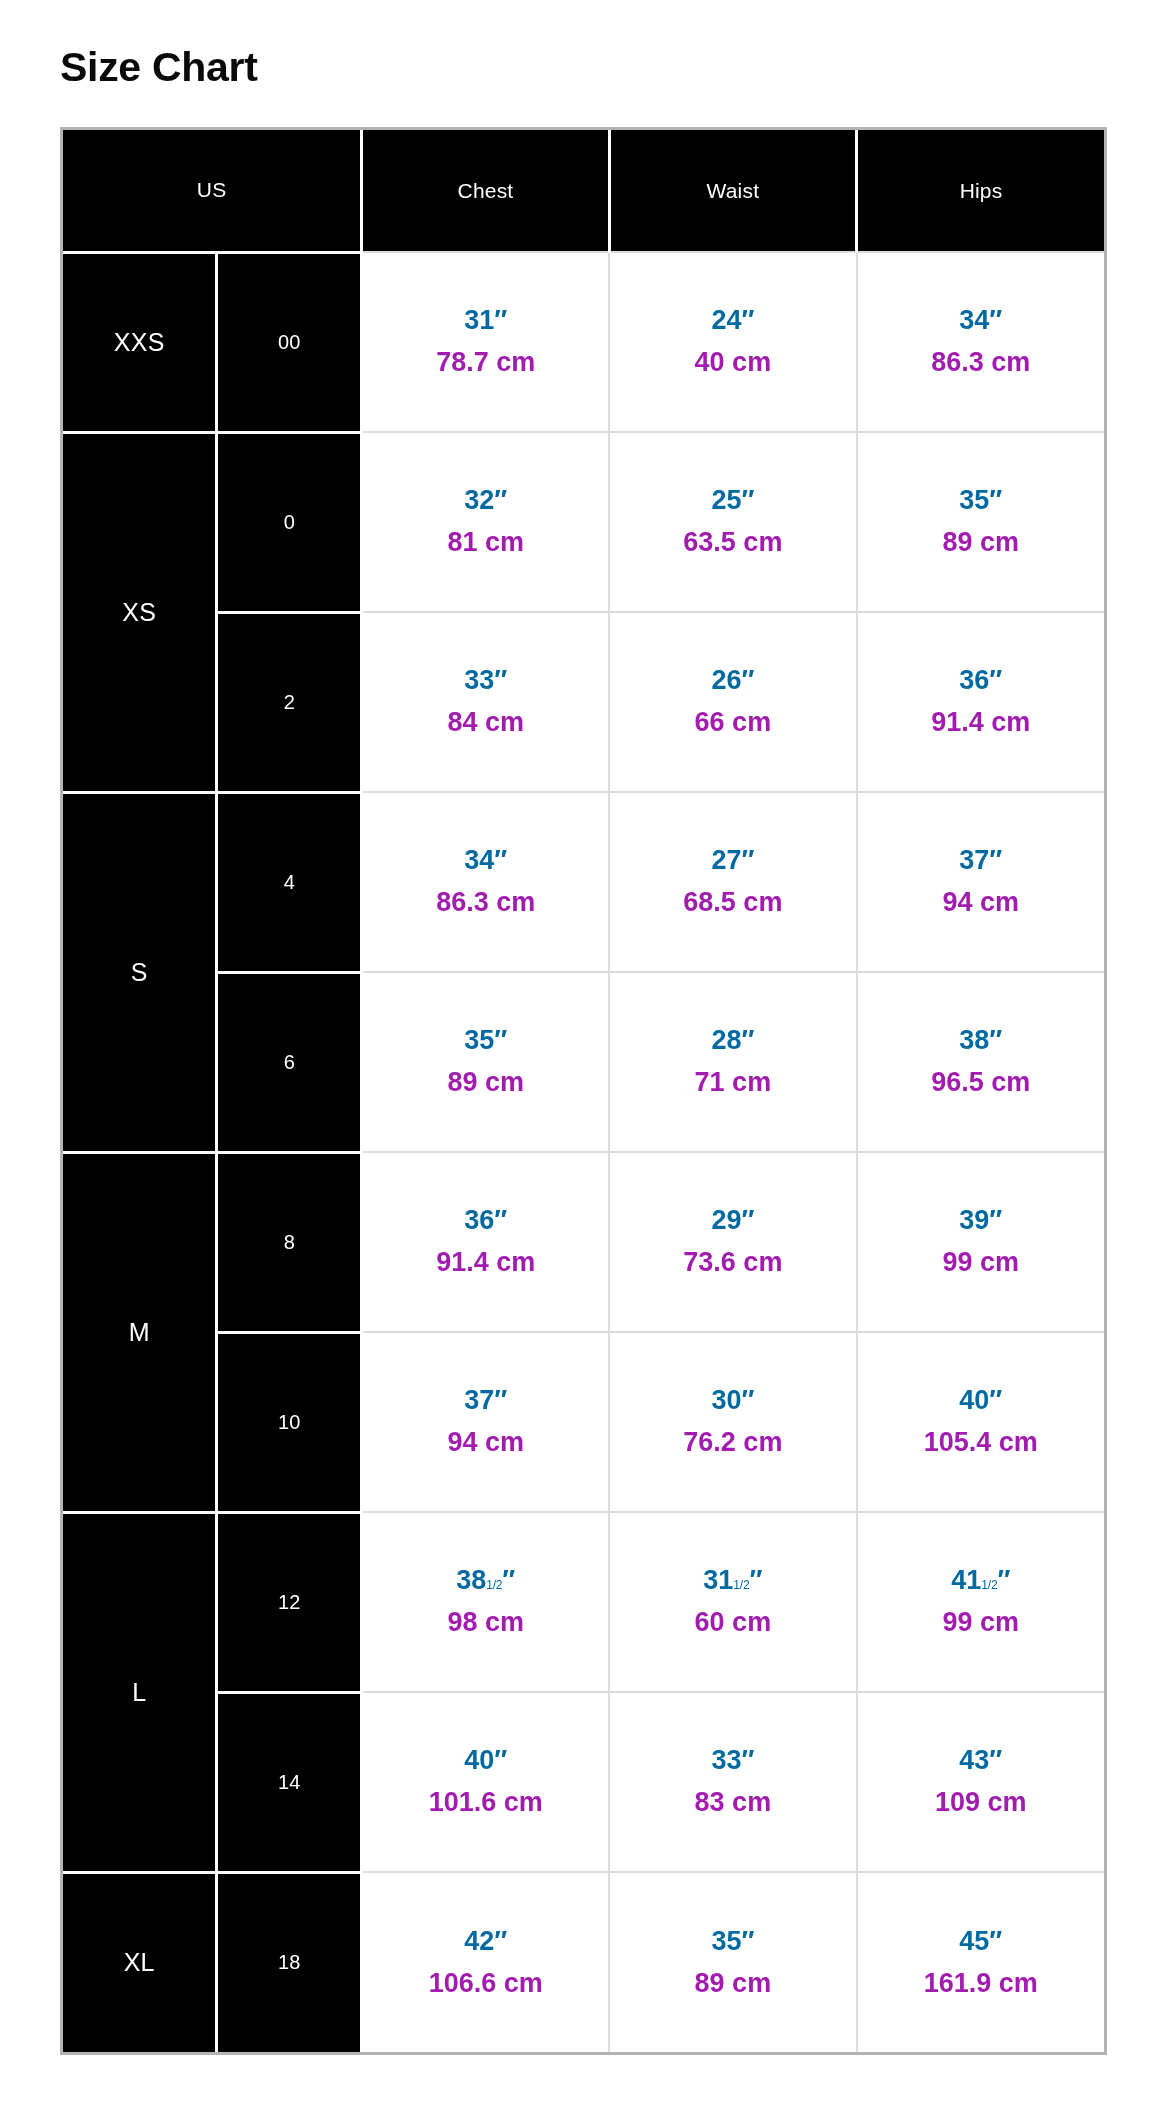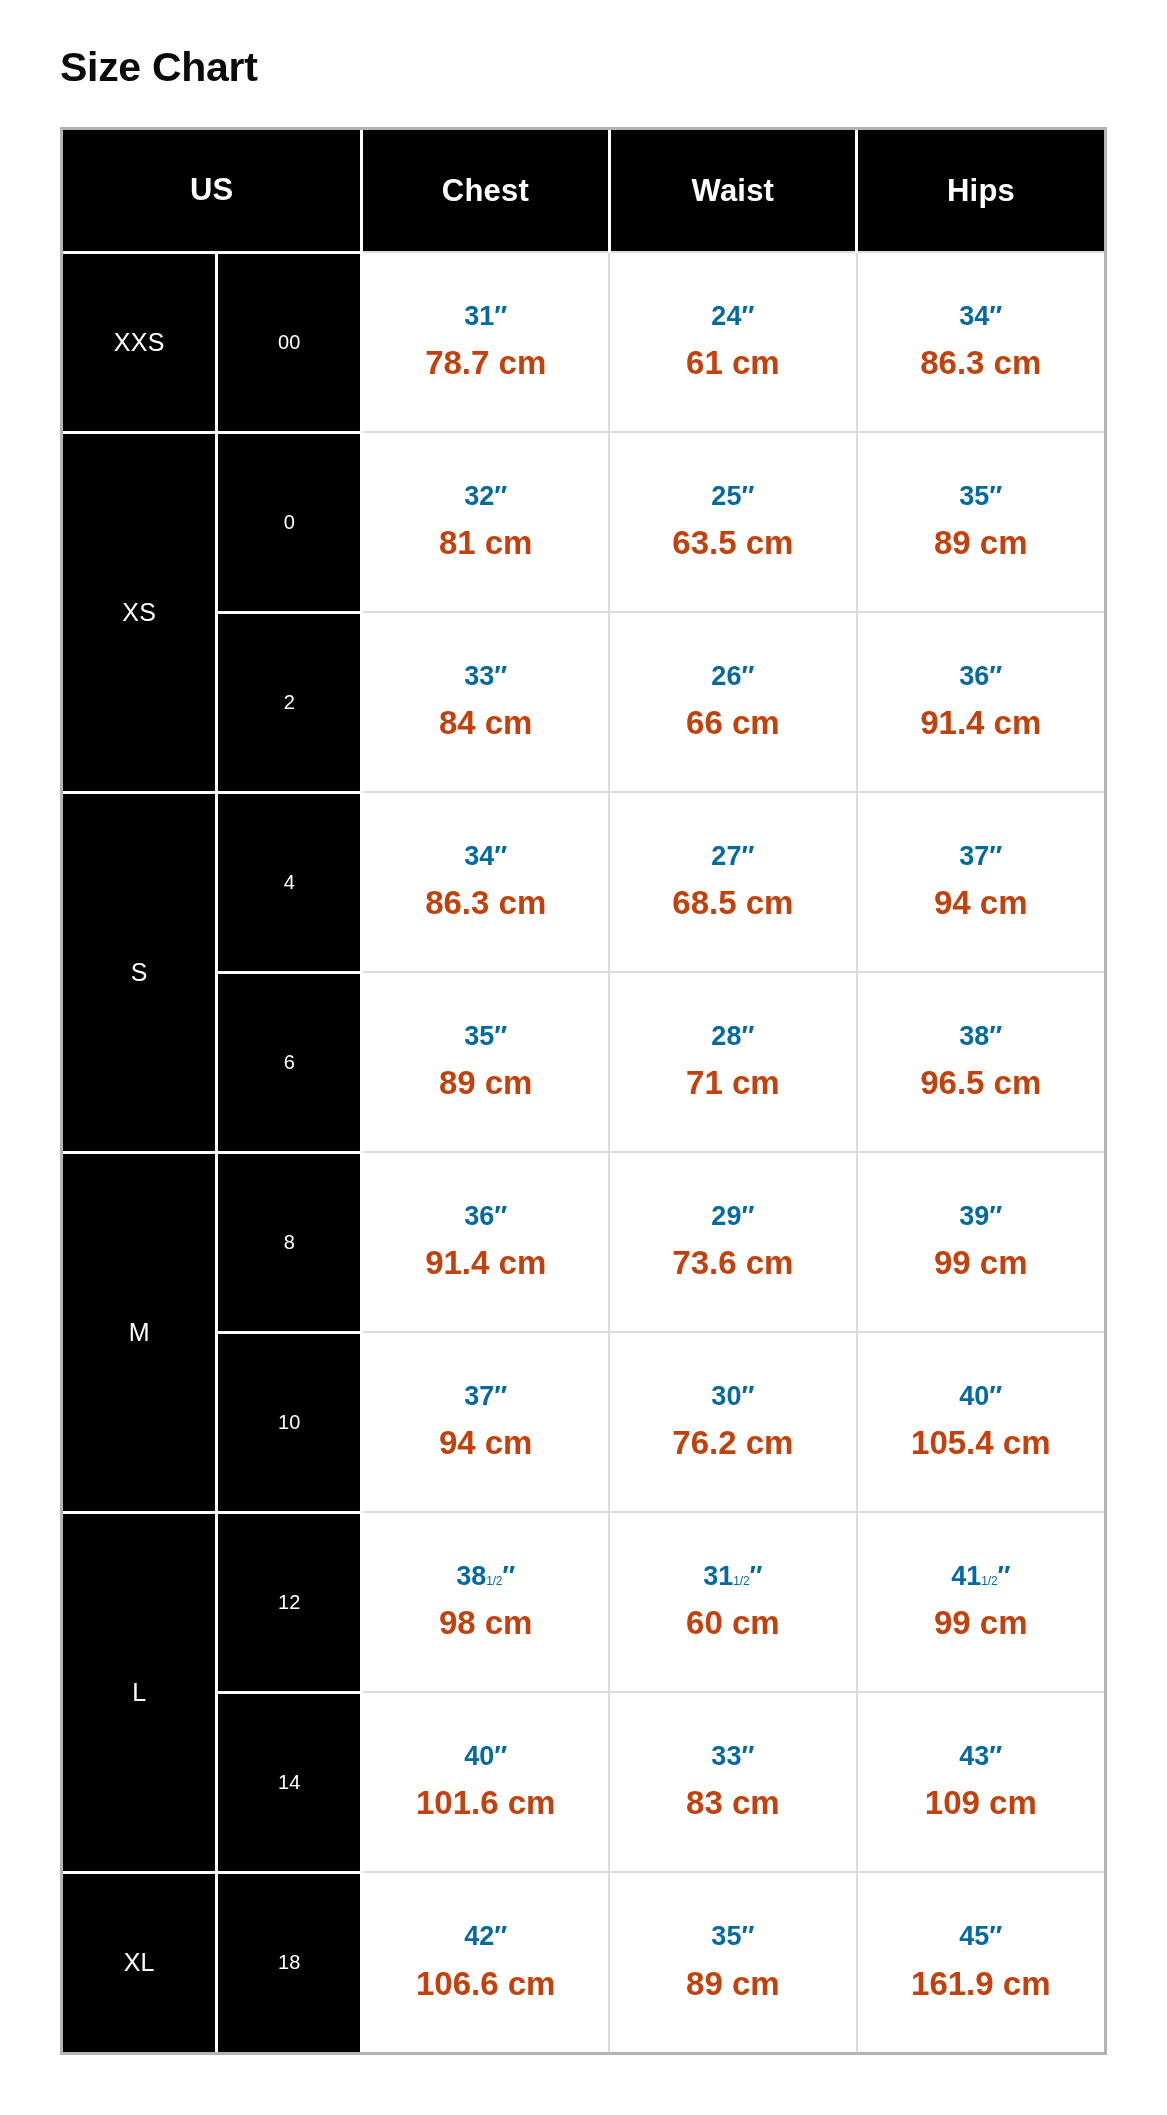--- a/index.html
+++ b/index.html
@@ -40,22 +40,22 @@
   table.size-table th {
     padding: 0;
     margin: 0;
     vertical-align: middle;
     text-align: center;
   }
   
   .hdr-cell {
     background: #000000;
     color: #ffffff;
-    font-size: 31px;
-    font-weight: bold;
+    font-size: 21px;
+    font-weight: normal;
     height: 122px;
     border-right: 3px solid #ffffff;
     letter-spacing: 0.2px;
   }
   .hdr-cell.last { border-right: none; }
 
   
   .size-group, .size-num {
     background: #000000;
     color: #ffffff;
@@ -85,24 +85,24 @@
     color: #0369a1;
     white-space: nowrap;
   }
   .meas .inch .frac {
     font-size: 12px;
     font-weight: normal;
     letter-spacing: -0.2px;
   }
   .meas .cm {
     display: block;
-    font-size: 33px;
+    font-size: 27px;
     font-weight: bold;
     line-height: 1.55;
-    color: #c2410c;
+    color: #a21caf;
     white-space: nowrap;
   }
   
   col.c-group { width: 117px; }
   col.c-num   { width: 110px; }
   col.c-meas  { width: 188px; }
 </style>
 </head>
 <body>
 
@@ -130,21 +130,21 @@
       <tbody id="table-body">
           <tr>
             <td class="size-group" rowspan="1">XXS</td>
             <td class="size-num">00</td>
             <td class="meas">
               <span class="inch">31″</span>
               <span class="cm">78.7 cm</span>
             </td>
             <td class="meas">
               <span class="inch">24″</span>
-              <span class="cm">61 cm</span>
+              <span class="cm">40 cm</span>
             </td>
             <td class="meas last">
               <span class="inch">34″</span>
               <span class="cm">86.3 cm</span>
             </td>
           </tr>
           <tr>
             <td class="size-group" rowspan="2">XS</td>
             <td class="size-num">0</td>
             <td class="meas">

